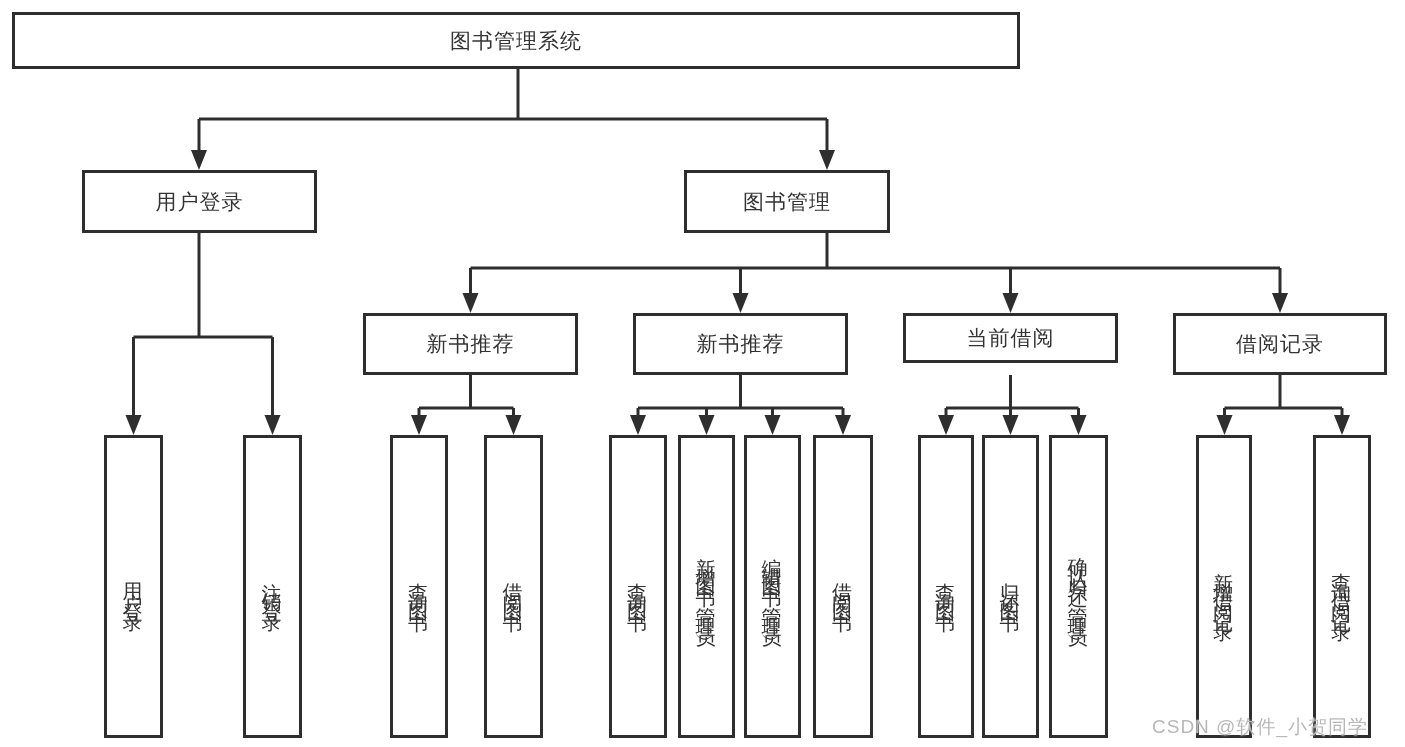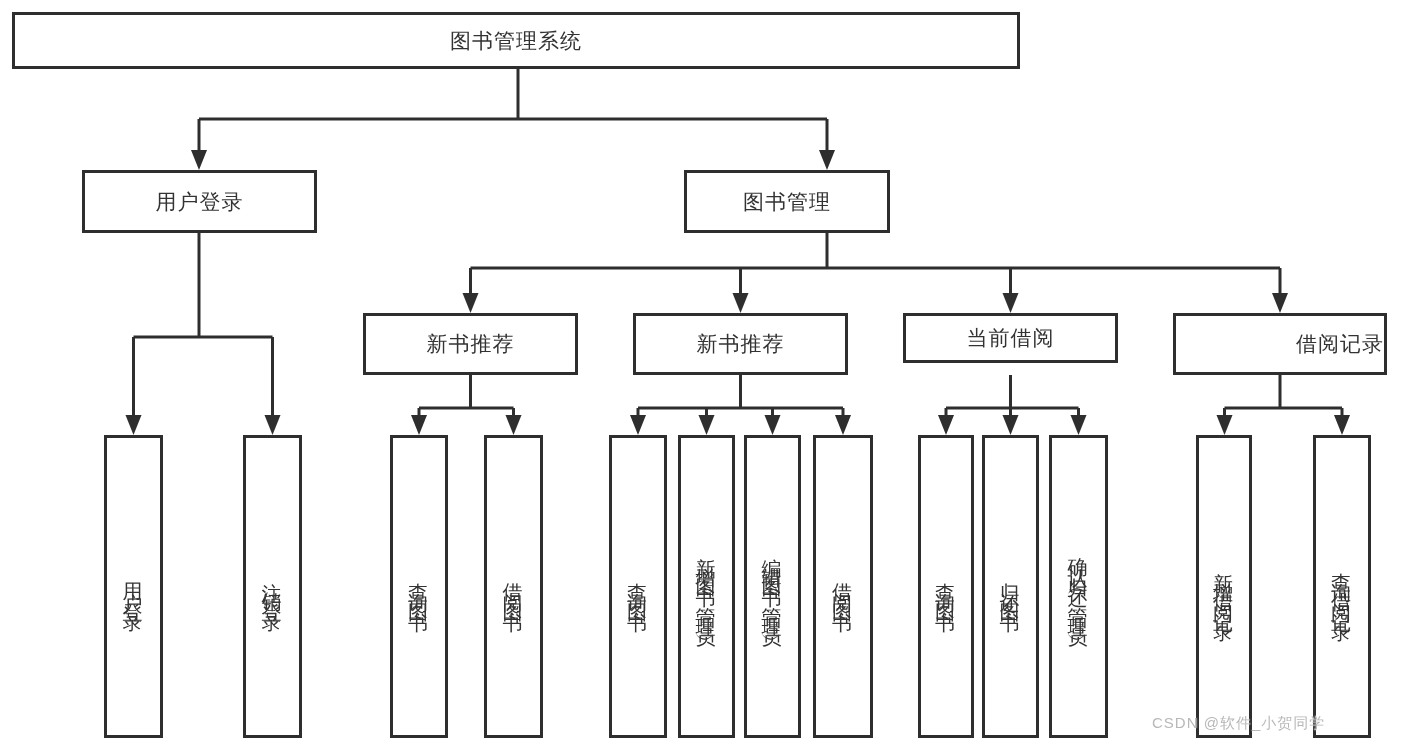--- a/index.html
+++ b/index.html
@@ -44,41 +44,41 @@
     color:var(--text);
     overflow:hidden;
   }
   
   .n-root {left:12px;  top:12px;  width:1008px; height:57px;}
   .n-user {left:82px;  top:170px; width:235px;  height:63px;}
   .n-mgmt {left:684px; top:170px; width:206px;  height:63px;justify-content:center;}
   .n-new  {left:363px; top:313px; width:215px;  height:62px;}
   .n-bor  {left:633px; top:313px; width:215px;  height:62px;}
   .n-cur  {left:903px; top:313px; width:215px;  height:50px;}
-  .n-rec  {left:1173px;top:313px; width:214px;  height:62px;justify-content:flex-end;}
+  .n-rec  {left:1173px;top:313px; width:214px;  height:62px;}
   
   .leaf{top:435px;height:303px;}
   .l-login  {left:104px; width:59px;}
   .l-logout {left:243px; width:59px;}
   .l-q1     {left:390px; width:58px;}
   .l-b1     {left:484px; width:59px;}
   .l-q2     {left:609px; width:58px;}
   .l-add    {left:678px; width:57px;}
   .l-edit   {left:744px; width:57px;}
   .l-b2     {left:813px; width:60px;}
   .l-q3     {left:918px; width:56px;}
   .l-ret    {left:982px; width:57px;}
   .l-conf   {left:1049px;width:59px;}
   .l-nrec   {left:1196px;width:56px;}
   .l-qrec   {left:1313px;width:58px;}
   .watermark{
     position:absolute;
     left:1152px;top:714px;
     z-index:3;
-    font-size:15px;
+    font-size:19px;
     color:var(--watermark);
     letter-spacing:1px;
     white-space:nowrap;
     text-shadow:0 0 2px #fff;
   }
 </style>
 </head>
 <body>
 
 <div class="canvas">

